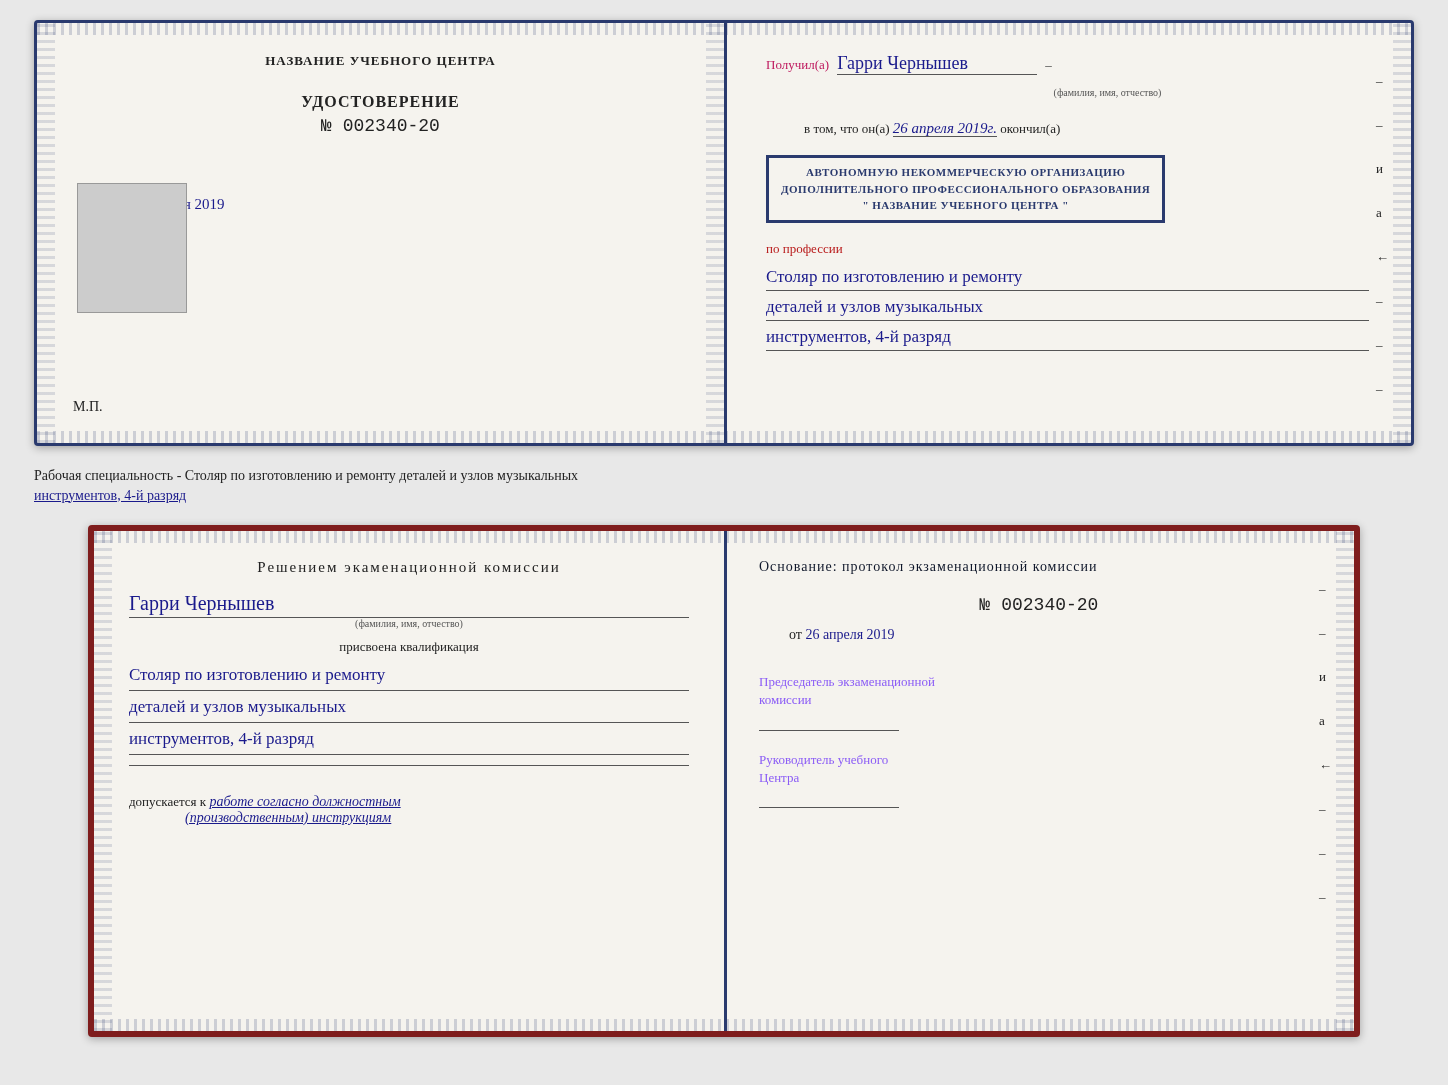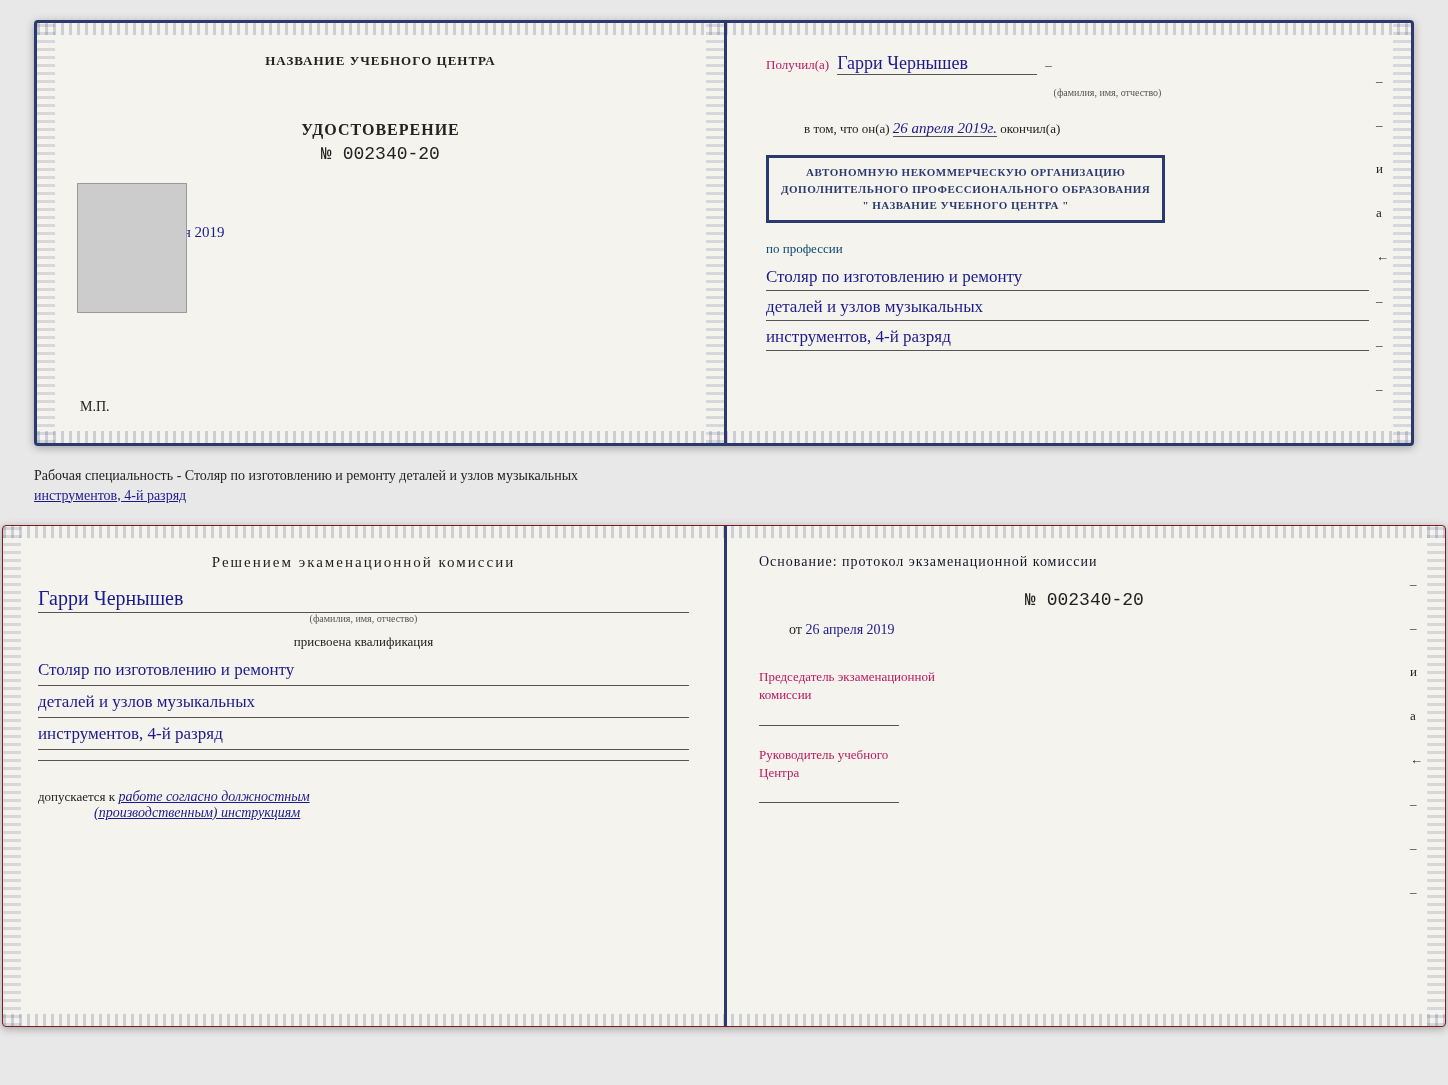--- a/index.html
+++ b/index.html
@@ -109,21 +109,21 @@
       width: 110px;
       height: 130px;
       background: #ccc;
       border: 1px solid #999;
       position: absolute;
       left: 40px;
       top: 160px;
     }
 
     .udostoverenie-block {
-      margin-top: 52px;
+      margin-top: 24px;
       text-align: center;
     }
 
     .udostoverenie-title {
       font-size: 16px;
       font-weight: bold;
       letter-spacing: 1px;
       text-transform: uppercase;
       color: #222;
     }
@@ -137,21 +137,21 @@
 
     .vydano-line {
       margin-top: 60px;
       font-size: 14px;
       color: #222;
     }
 
     .mp-label {
       position: absolute;
       bottom: 28px;
-      left: 43px;
+      left: 36px;
       font-size: 14px;
       color: #222;
     }
 
     
     .recipient-line {
       font-size: 13px;
       margin-bottom: 12px;
       color: #be185d;
     }
@@ -233,23 +233,23 @@
       line-height: 1.4;
     }
 
     .caption-underline {
       text-decoration: underline;
       color: #1a1a8c;
     }
 
     
     .bottom-section {
-      width: 1444px;
+      width: 1272px;
       background: #f5f3ee;
-      border: 1px solid #7f1d1d;
+      border: 6px solid #7f1d1d;
       border-radius: 4px;
       box-shadow: 0 2px 8px rgba(0,0,0,0.3);
       display: flex;
       position: relative;
       overflow: hidden;
       align-items: center;
     }
 
     .bottom-section::before {
       content: '';
@@ -386,21 +386,21 @@
       color: #222;
       margin-bottom: 30px;
     }
 
     .signature-block {
       margin-top: 20px;
     }
 
     .sig-label {
       font-size: 13px;
-      color: #be185d;
+      color: #8b5cf6;
       margin-bottom: 20px;
       line-height: 1.4;
     }
 
     .sig-line {
       border-bottom: 1px solid #555;
       width: 140px;
       margin-top: 16px;
       margin-bottom: 20px;
     }
@@ -462,21 +462,21 @@
     </div>
 
     <div style="margin: 10px 0;">
       <div class="stamp-box">
         <div>АВТОНОМНУЮ НЕКОММЕРЧЕСКУЮ ОРГАНИЗАЦИЮ</div>
         <div>ДОПОЛНИТЕЛЬНОГО ПРОФЕССИОНАЛЬНОГО ОБРАЗОВАНИЯ</div>
         <div>" НАЗВАНИЕ УЧЕБНОГО ЦЕНТРА "</div>
       </div>
     </div>
 
-    <div style="font-size:13px; color:#0c4a6e; margin-bottom:4px;">по профессии</div>
+    <div style="font-size:13px; color:#b91c1c; margin-bottom:4px;">по профессии</div>
     <div class="profession-text">
       <div class="underlined-line">Столяр по изготовлению и ремонту</div>
       <div class="underlined-line">деталей и узлов музыкальных</div>
       <div class="underlined-line">инструментов, 4-й разряд</div>
     </div>
 
     <div class="right-side-dashes">
       <span>–</span>
       <span>–</span>
       <span>и</span>

